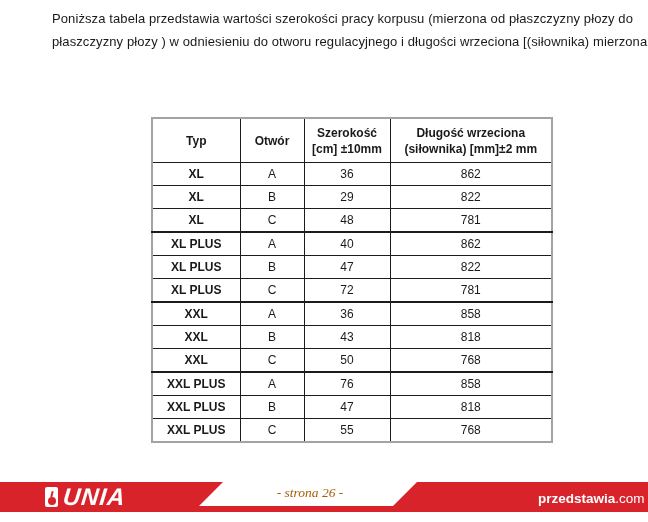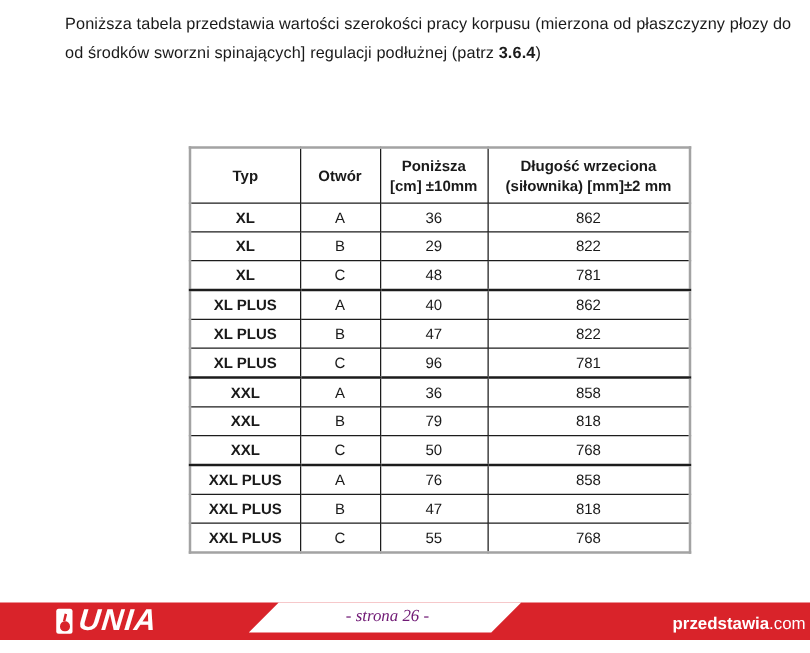--- a/index.html
+++ b/index.html
@@ -75,21 +75,21 @@
     transform-origin: 0 0;
   }
   .footer-page {
     position: absolute;
     left: 213px; top: 485px;
     width: 194px;
     text-align: center;
     font-family: "Liberation Serif", serif;
     font-style: italic;
     font-size: 13.5px;
-    color: #701a75;
+    color: #a16207;
   }
   .footer-logo {
     position: absolute;
     left: 45px; top: 486px;
     display: flex;
     align-items: center;
   }
   .apple-box {
     width: 13px; height: 20px;
     background: #ffffff;
@@ -130,37 +130,37 @@
   .footer-site .site-bold { font-weight: bold; }
   .footer-site .site-suffix { font-weight: normal; }
 </style>
 </head>
 <body>
 
 <div class="page">
 
   <div class="intro">
     <div>Poniższa tabela przedstawia wartości szerokości pracy korpusu (mierzona od płaszczyzny płozy do</div>
-    <div><span>od środków sworzni spinających] regulacji podłużnej (patrz </span><b>3.6.4</b><span>)</span></div>
+    <div>płaszczyzny płozy ) w odniesieniu do otworu regulacyjnego i długości wrzeciona [(siłownika) mierzona</div>
   </div>
 
 
   <table class="worktable">
     <colgroup>
       <col style="width:88px">
         <col style="width:64px">
         <col style="width:86px">
         <col style="width:162px">
     </colgroup>
     <thead>
       <tr>
         <th>Typ</th>
         <th>Otwór</th>
         <th class="hdr-2line">
-          <span>Poniższa</span>
+          <span>Szerokość</span>
           <span>[cm] ±10mm</span>
         </th>
         <th class="hdr-2line">
           <span>Długość wrzeciona</span>
           <span>(siłownika) [mm]±2 mm</span>
         </th>
       </tr>
     </thead>
     <tbody>
       <tr>
@@ -189,33 +189,33 @@
       </tr>
       <tr>
         <td class="typ">XL PLUS</td>
         <td>B</td>
         <td>47</td>
         <td>822</td>
       </tr>
       <tr class="group-end">
         <td class="typ">XL PLUS</td>
         <td>C</td>
-        <td>96</td>
+        <td>72</td>
         <td>781</td>
       </tr>
       <tr>
         <td class="typ">XXL</td>
         <td>A</td>
         <td>36</td>
         <td>858</td>
       </tr>
       <tr>
         <td class="typ">XXL</td>
         <td>B</td>
-        <td>79</td>
+        <td>43</td>
         <td>818</td>
       </tr>
       <tr class="group-end">
         <td class="typ">XXL</td>
         <td>C</td>
         <td>50</td>
         <td>768</td>
       </tr>
       <tr>
         <td class="typ">XXL PLUS</td>

